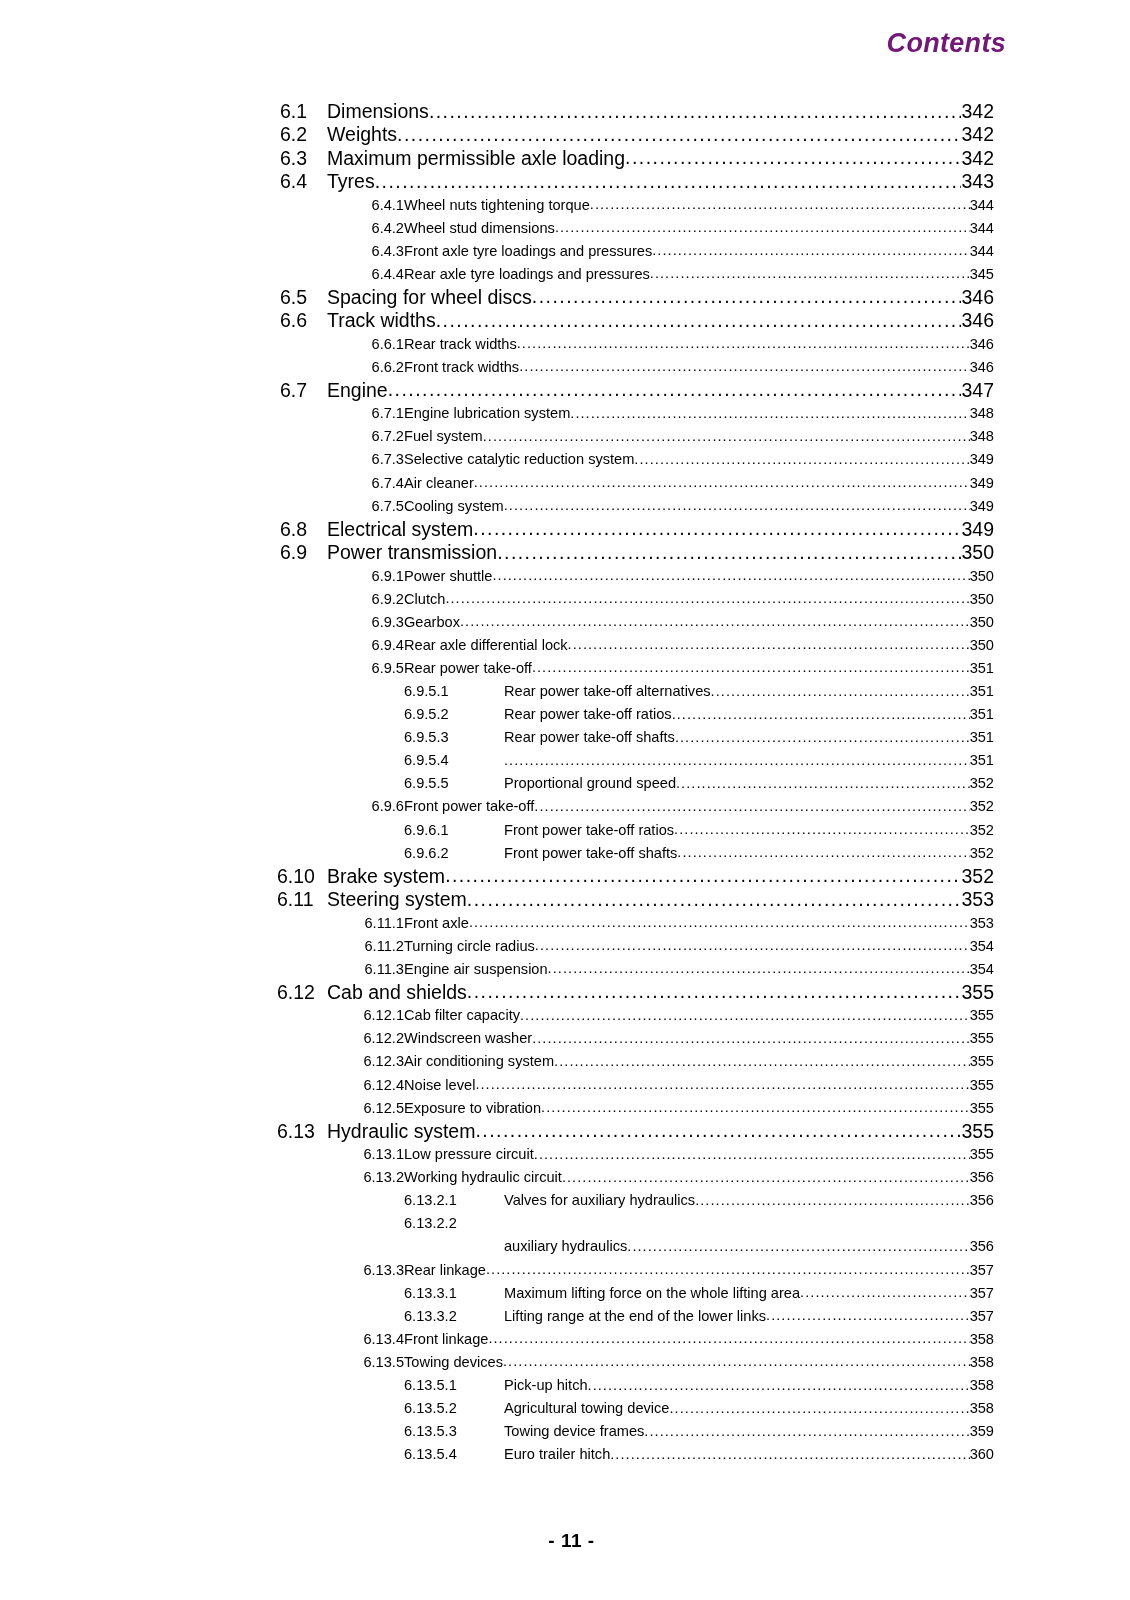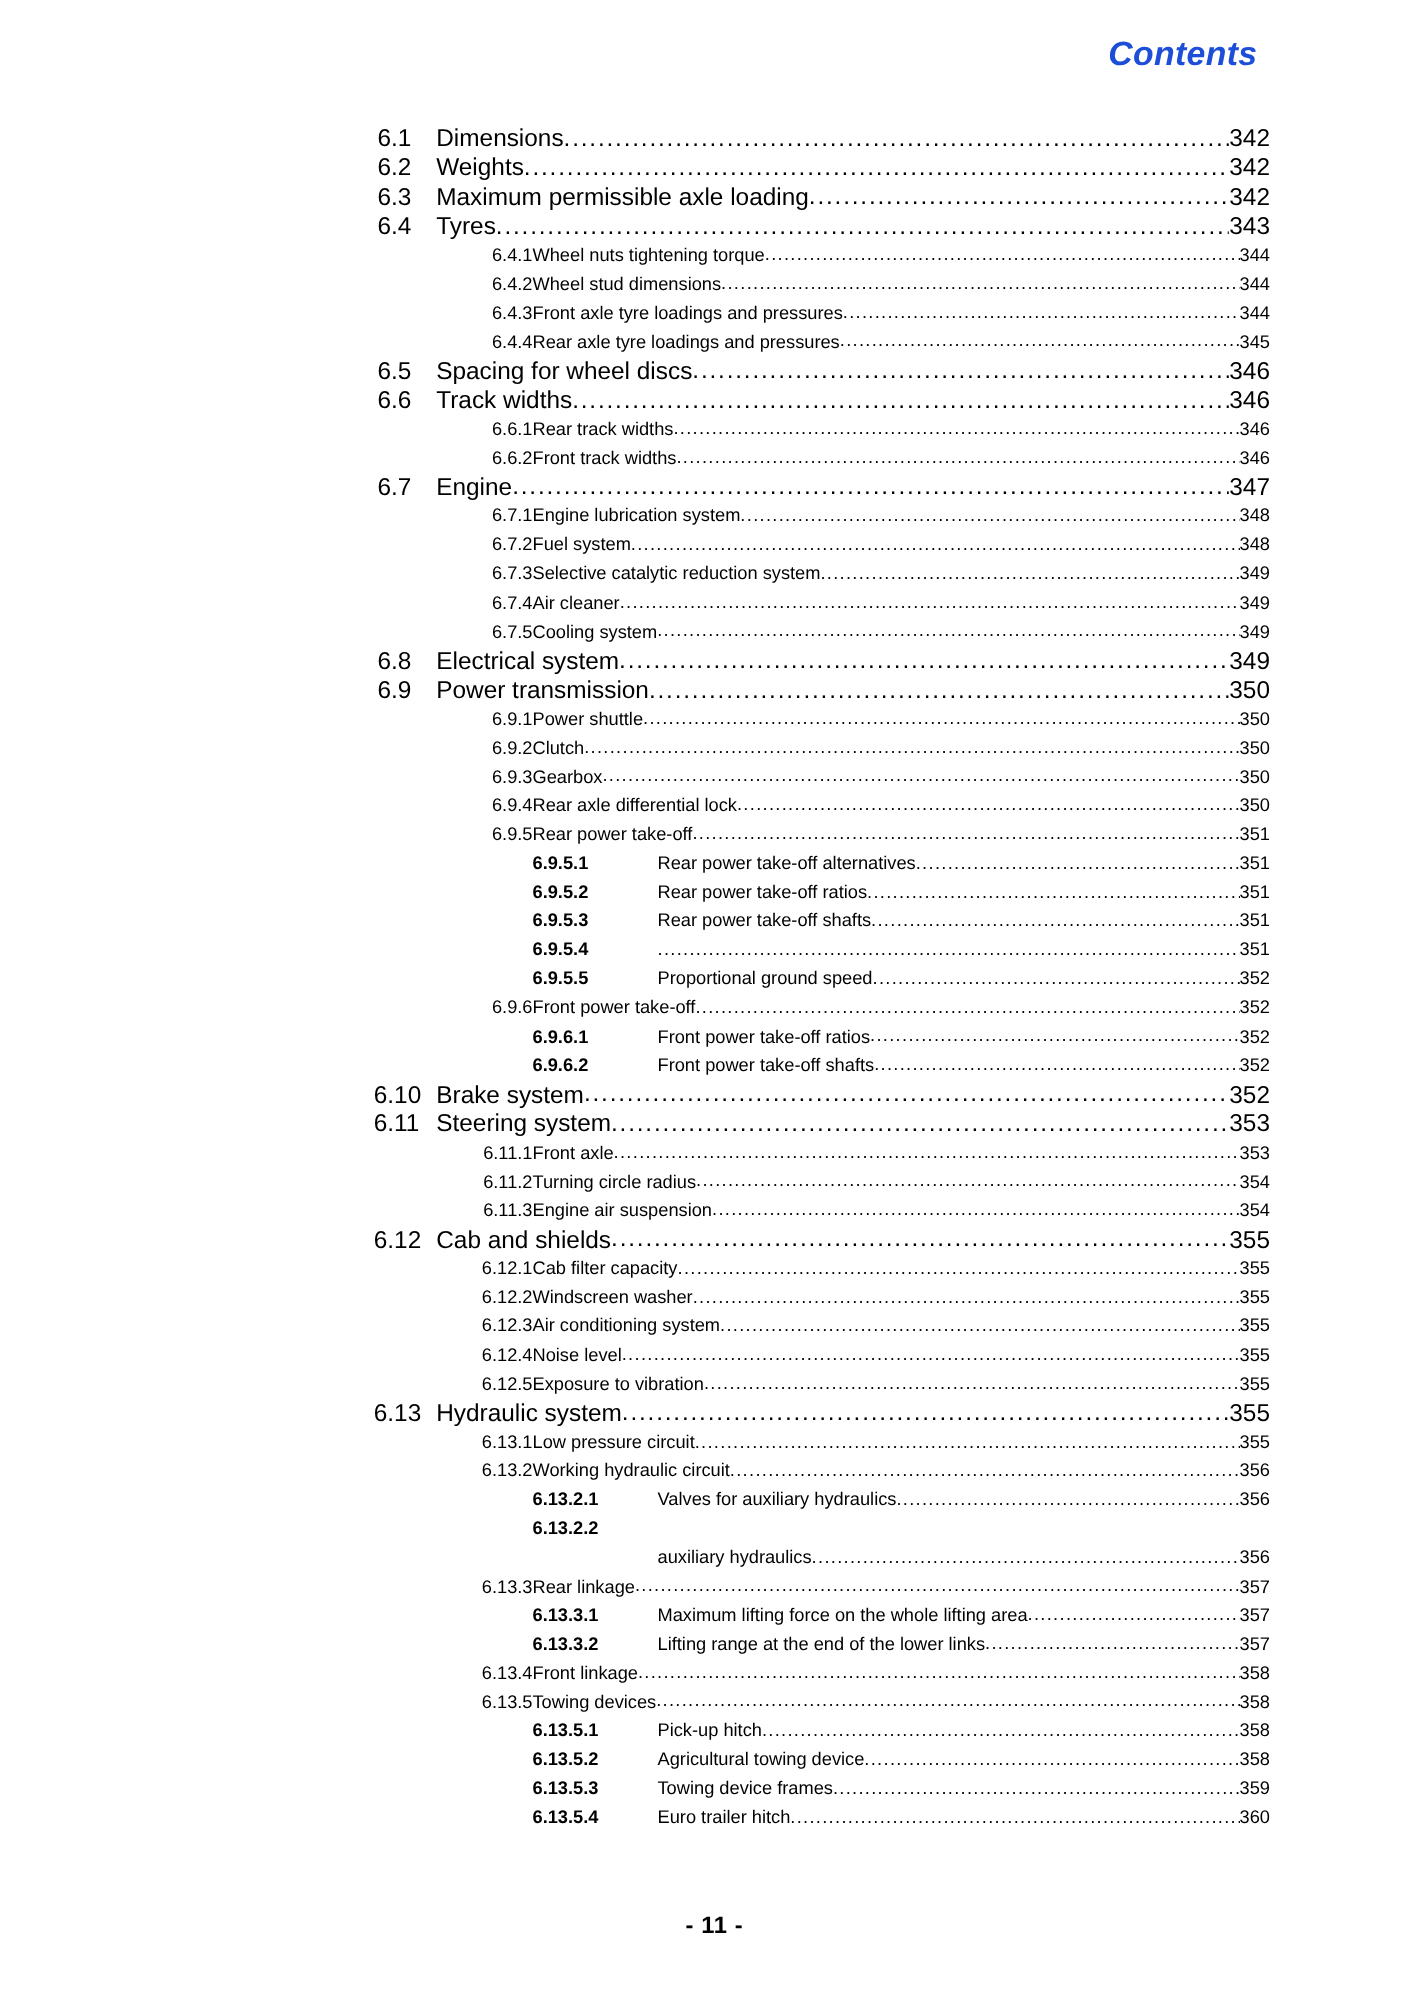--- a/index.html
+++ b/index.html
@@ -28,28 +28,28 @@
     right: 124px;
     text-align: right;
   }
   .header-title {
     display: inline-block;
     font-family: "Liberation Sans", sans-serif;
     font-style: italic;
     font-weight: bold;
     font-size: 27px;
     letter-spacing: 0.3px;
-    color: #1d4ed8;
+    color: #701a75;
   }
 
   
   .toc {
     position: absolute;
     top: 100px;
-    left: 302px;
+    left: 280px;
     width: 714px;
   }
 
   .row {
     display: flex;
     align-items: baseline;
     width: 100%;
   }
 
   
@@ -82,21 +82,20 @@
   
   .lvl3 {
     font-size: 14.6px;
     line-height: 23.1px;
     height: 23.1px;
   }
   .lvl3 .num {
     flex: 0 0 100px;
     margin-left: 124px;
     text-align: left;
-    font-weight: bold;
   }
 
   .title {
     flex: 0 1 auto;
     white-space: nowrap;
   }
 
   .leader {
     flex: 1 1 auto;
     overflow: hidden;

